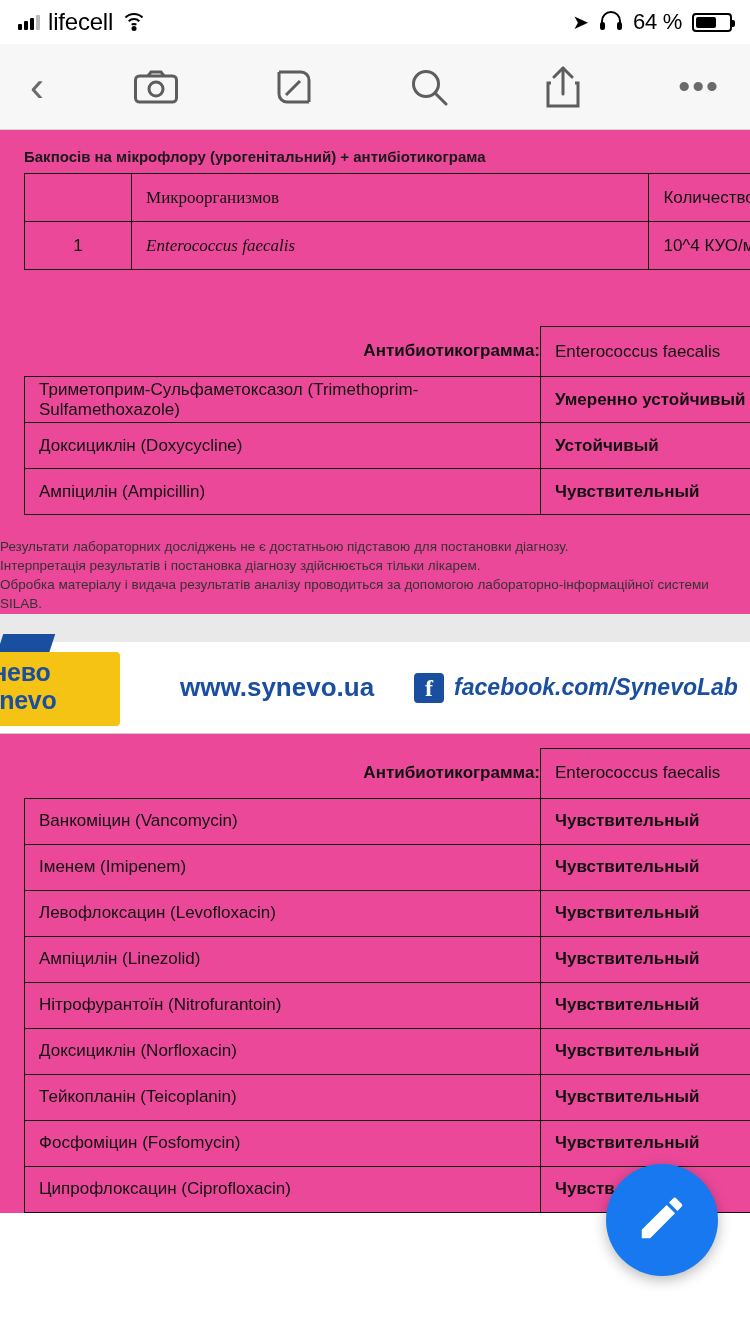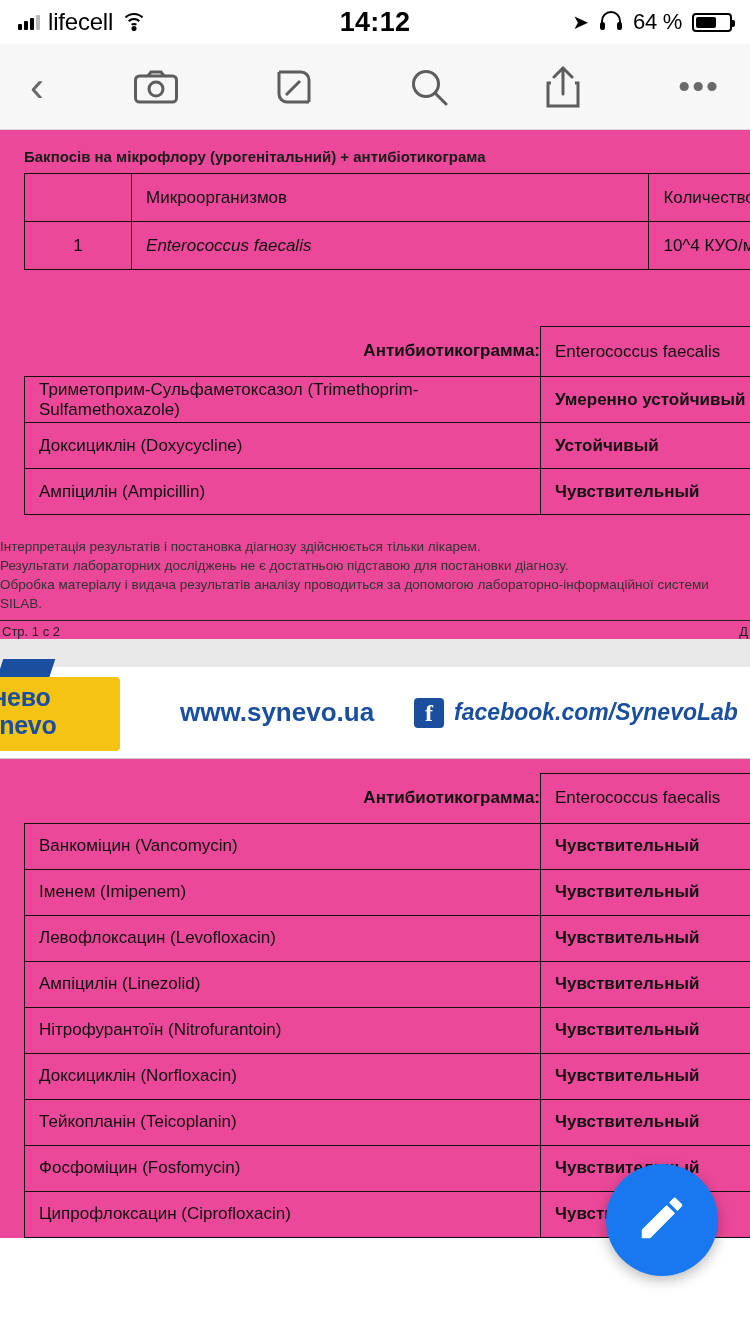--- a/index.html
+++ b/index.html
@@ -85,21 +85,21 @@
     padding: 18px 0 8px 24px;
   }
 
   table { border-collapse: collapse; width: 100%; }
   .tbl-micro { width: 960px; margin-left: 24px; table-layout: fixed; }
   .tbl-micro td {
     border: 1px solid #111; height: 48px; padding: 0 14px;
     font-size: 17px; color: #111; vertical-align: middle;
   }
   .col-num { width: 96px; text-align: center; }
-  .col-org { width: 464px; }
+  .col-org { width: 464px; font-family: Liberation Serif, serif; }
   .col-cnt { width: 300px; }
   .italic { font-style: italic; }
 
   .abg-head {
     display: flex; align-items: center;
     margin-left: 24px; width: 960px; margin-top: 56px;
   }
   .abg-head .lbl {
     width: 516px; font-size: 17px; font-weight: bold; color: #111; text-align: right;
   }
@@ -199,21 +199,20 @@
           <i></i>
         </span>
       <span class="carrier">lifecell</span>
       <span class="wifi">
         <span class="a"></span>
           <span class="b"></span>
           <span class="c"></span>
           <em></em>
       </span>
     </div>
-    <div class="sb-time">14:12</div>
     <div class="sb-right">
       <span class="loc-arrow">➤</span>
       <span>
         <svg width="24" height="20" viewBox="0 0 24 20" fill="none">
           <path d="M3 14V11a9 9 0 0 1 18 0v3" stroke="#000" stroke-width="2" fill="none"></path>
           <rect x="1" y="12" width="5" height="8" rx="2.2" fill="#000"></rect>
           <rect x="18" y="12" width="5" height="8" rx="2.2" fill="#000"></rect>
         </svg>
       </span>
       <span class="battery-pct">64 %</span>
@@ -294,27 +293,23 @@
           <td class="res">Устойчивый</td>
         </tr>
         <tr>
           <td class="name">Ампіцилін (Ampicillin)</td>
           <td class="res">Чувствительный</td>
         </tr>
       </tbody>
         </table>
 
       <div class="foot-notes">
+        <div>Результати лабораторних досліджень не є достатньою підставою для постановки діагнозу.</div>
         <div>Інтерпретація результатів і постановка діагнозу здійснюється тільки лікарем.</div>
-        <div>Результати лабораторних досліджень не є достатньою підставою для постановки діагнозу.</div>
         <div>Обробка матеріалу і видача результатів аналізу проводиться за допомогою лабораторно-інформаційної системи SILAB.</div>
-      </div>
-      <div class="page-foot">
-        <span>Стр. 1 с 2</span>
-        <span>Д</span>
       </div>
     </div>
 
     <div class="page-gap"></div>
 
     <div class="page">
       <div class="brandbar">
         <div class="logo-box">
           <div class="logo-blue"></div>
           <div class="logo-yellow"></div>

